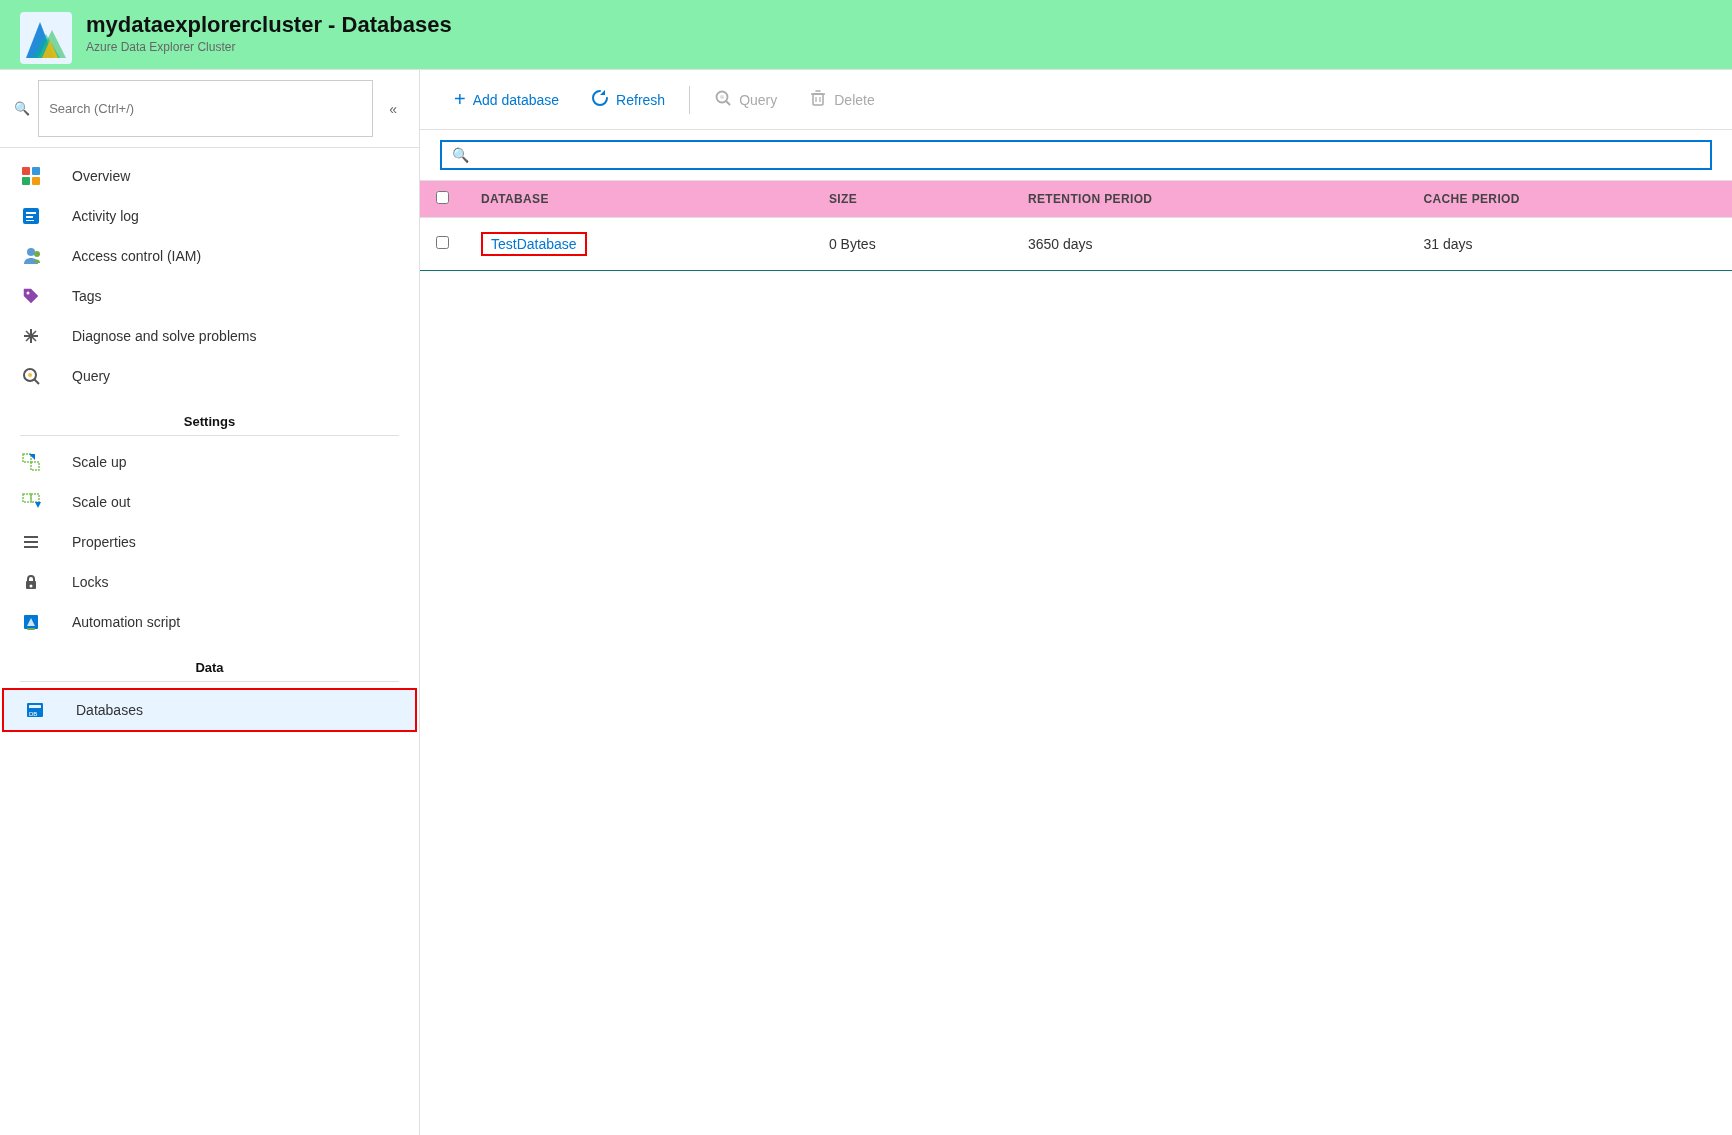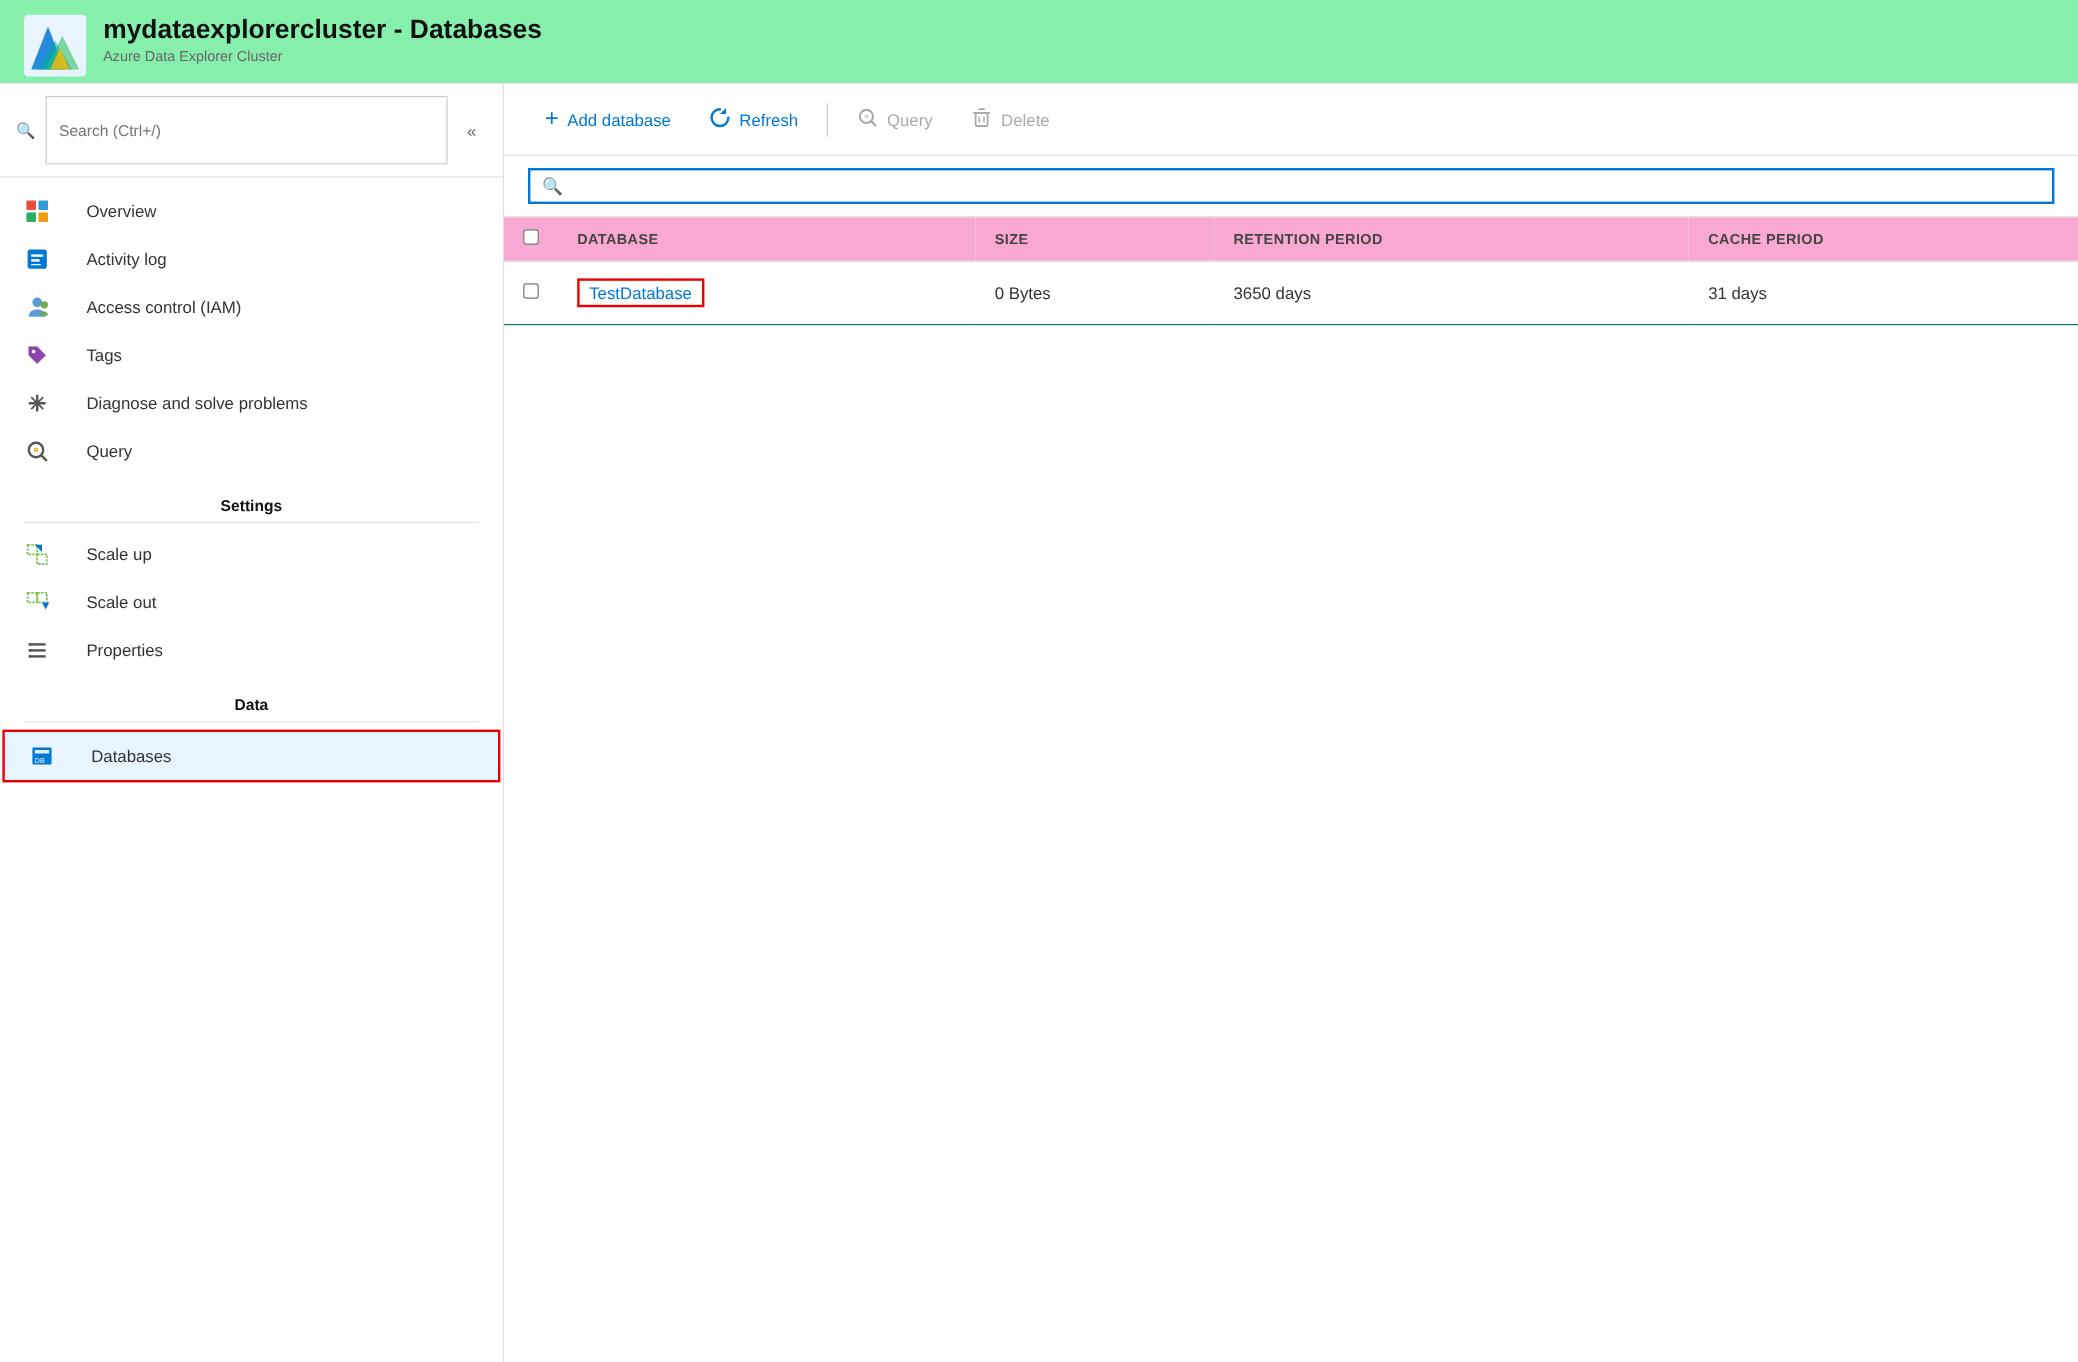--- a/index.html
+++ b/index.html
@@ -317,21 +317,41 @@
             <rect x="3" y="9" width="14" height="2" fill="#555"></rect>
             <rect x="3" y="14" width="14" height="2" fill="#555"></rect>
             <rect x="3" y="4" width="2" height="2" fill="#555"></rect>
             <rect x="3" y="9" width="2" height="2" fill="#555"></rect>
             <rect x="3" y="14" width="2" height="2" fill="#555"></rect>
           </svg>
         </span>
         <span>Properties</span>
       </div>
 
-
+      <div class="nav-item">
+        <span class="nav-icon">
+          <svg width="20" height="20" viewBox="0 0 20 20" fill="none">
+            <rect x="5" y="9" width="10" height="8" rx="1" fill="#555"></rect>
+            <path d="M7 9V7a3 3 0 0 1 6 0v2" stroke="#555" stroke-width="2" fill="none"></path>
+            <circle cx="10" cy="14" r="1.5" fill="#fff"></circle>
+          </svg>
+        </span>
+        <span>Locks</span>
+      </div>
+
+      <div class="nav-item">
+        <span class="nav-icon">
+          <svg width="20" height="20" viewBox="0 0 20 20" fill="none">
+            <rect x="3" y="3" width="14" height="14" rx="1" fill="#0078d4"></rect>
+            <polygon points="6,14 10,6 14,14" fill="#fff" opacity="0.8"></polygon>
+            <rect x="6" y="16" width="8" height="2" rx="1" fill="#70ad47"></rect>
+          </svg>
+        </span>
+        <span>Automation script</span>
+      </div>
 
       <div class="section-header">Data</div>
       <hr class="section-divider">
 
       <div class="nav-item highlighted">
         <span class="nav-icon">
           <svg width="20" height="20" viewBox="0 0 20 20" fill="none">
             <rect x="2" y="3" width="16" height="14" rx="1" fill="#0078d4"></rect>
             <rect x="4" y="5" width="12" height="3" rx="0.5" fill="#fff" opacity="0.9"></rect>
             <text x="4" y="16" font-size="6" fill="#fff" font-family="Arial">DB</text>

